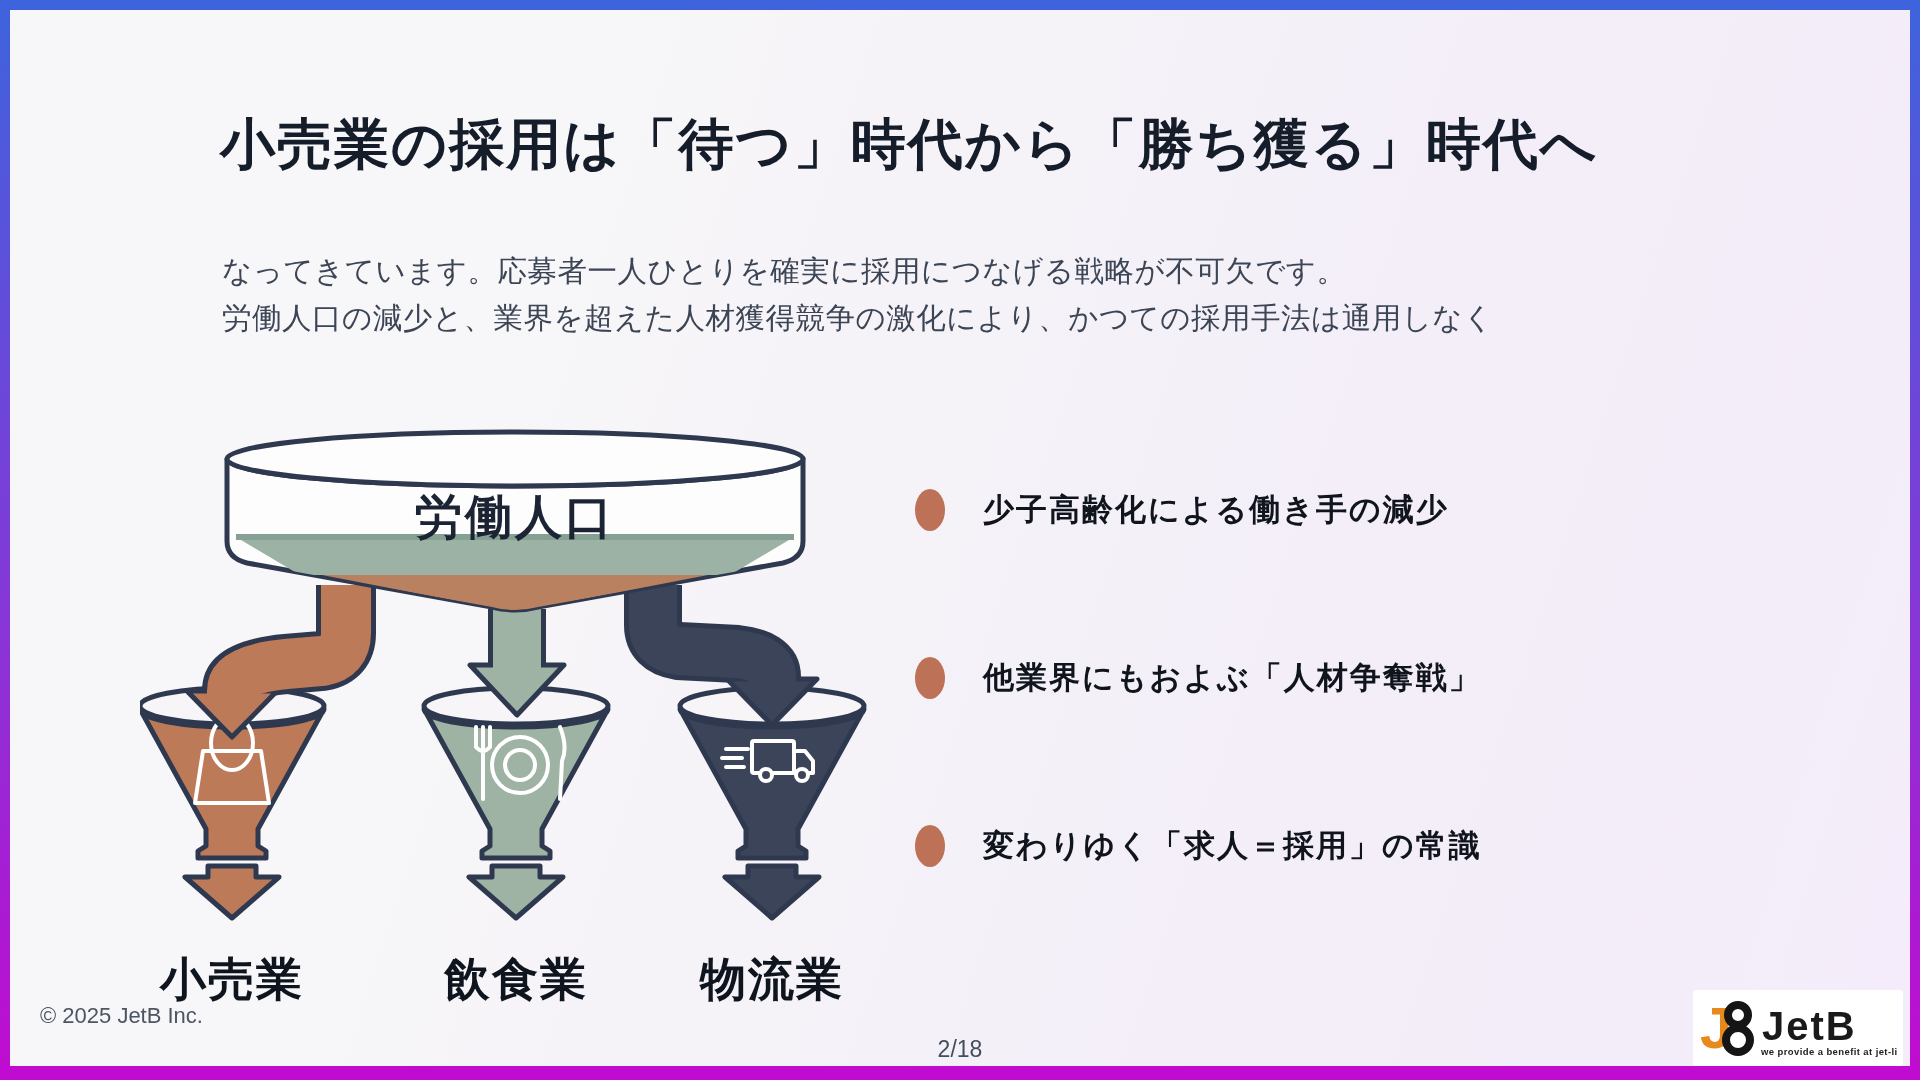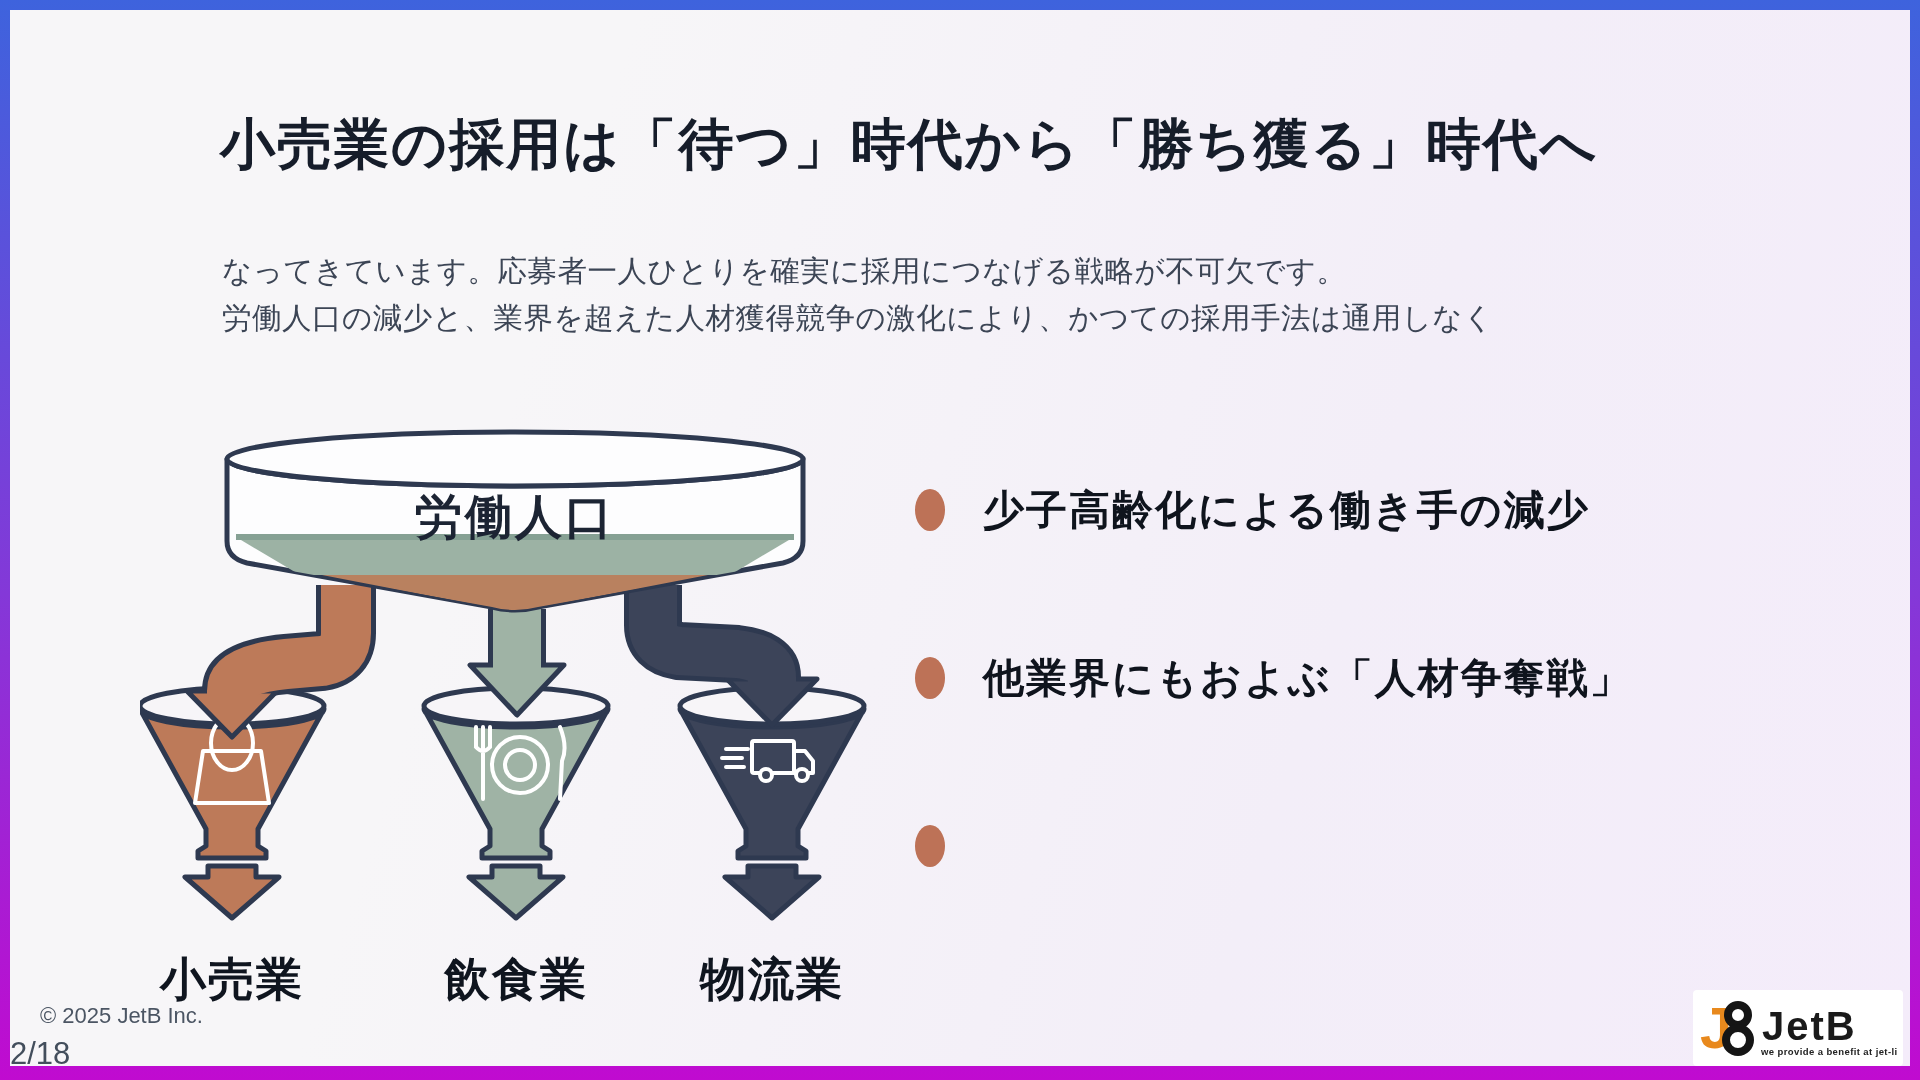--- a/index.html
+++ b/index.html
@@ -12,23 +12,23 @@
   .title{position:absolute;left:210px;top:80px;width:1560px;
     font-size:55px;font-weight:900;color:#161d2a;letter-spacing:2px;margin-top:18px;}
   .desc{position:absolute;left:212px;top:238px;width:1360px;
     font-size:29.5px;line-height:1.58;color:#3c4555;font-weight:500;letter-spacing:0.5px;}
   .desc div{white-space:nowrap;}
   .diagram{position:absolute;left:130px;top:415px;width:760px;height:590px;}
   .bullets{position:absolute;left:905px;top:0;}
   .bullet-row{position:absolute;left:0;display:flex;align-items:center;gap:38px;height:72px;width:900px;}
   .bullet-row.b1{top:464px;} .bullet-row.b2{top:632px;} .bullet-row.b3{top:800px;}
   .dot{width:30px;height:42px;border-radius:50%;background:#bd7257;flex:0 0 auto;}
-  .bullet-text{font-size:41px;font-weight:900;color:#0f141d;letter-spacing:2px;white-space:nowrap;}
+  .bullet-text{font-size:31px;font-weight:900;color:#0f141d;letter-spacing:2px;white-space:nowrap;}
   .copyright{position:absolute;left:30px;top:993px;font-size:22px;color:#4b5563;}
-  .page-num{position:absolute;left:0;right:0;top:1026px;font-size:31px;color:#434e5c;}
+  .page-num{position:absolute;left:0;right:0;top:1026px;text-align:center;font-size:23px;color:#434e5c;}
   .logo-card{position:absolute;left:1683px;top:980px;width:210px;height:76px;background:#ffffff;
     border-radius:4px;display:flex;align-items:center;justify-content:center;}
 </style>
 </head>
 <body>
 
 <div class="frame">
   <div class="slide">
 
     <div class="title">小売業の採用は「待つ」時代から「勝ち獲る」時代へ</div>
@@ -115,20 +115,21 @@
       <div class="bullet-row b1">
         <span class="dot"></span>
         <span class="bullet-text">少子高齢化による働き手の減少</span>
       </div>
       <div class="bullet-row b2">
         <span class="dot"></span>
         <span class="bullet-text">他業界にもおよぶ「人材争奪戦」</span>
       </div>
       <div class="bullet-row b3">
         <span class="dot"></span>
+        <span class="bullet-text">変わりゆく「求人＝採用」の常識</span>
       </div>
     </div>
 
     <div class="copyright">© 2025 JetB Inc.</div>
     <div class="page-num">2/18</div>
 
     <div class="logo-card">
       <svg width="200" height="68" viewBox="0 0 200 68">
         <text x="2" y="54" font-size="58" font-weight="700" fill="#e8891d">J</text>
         <circle cx="40" cy="21" r="10" fill="none" stroke="#151515" stroke-width="8"></circle>

